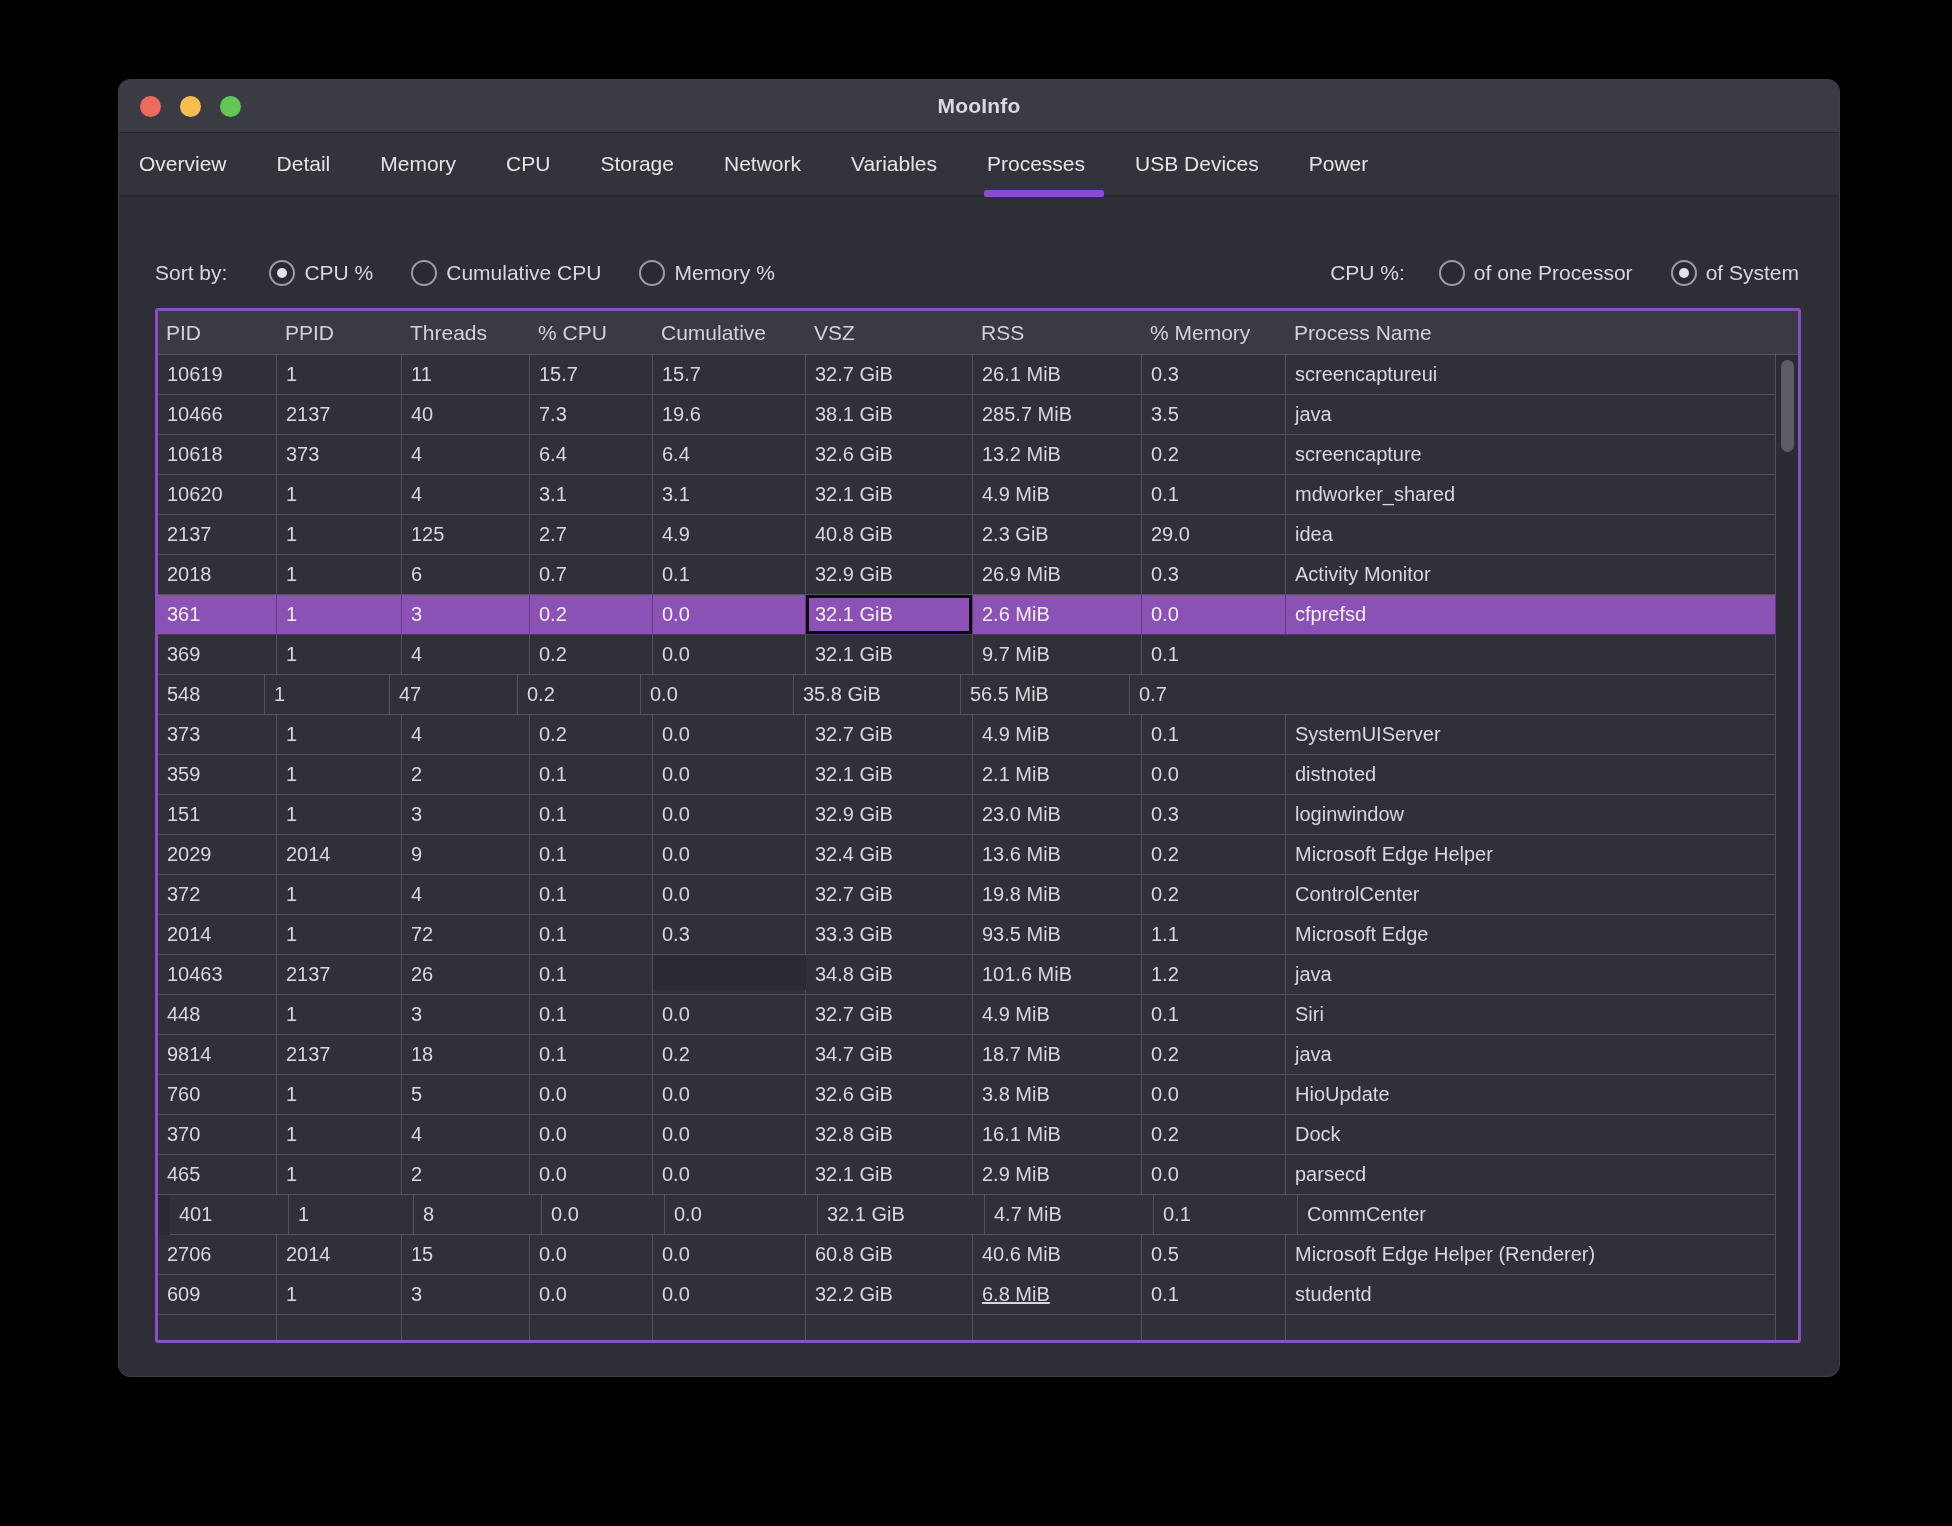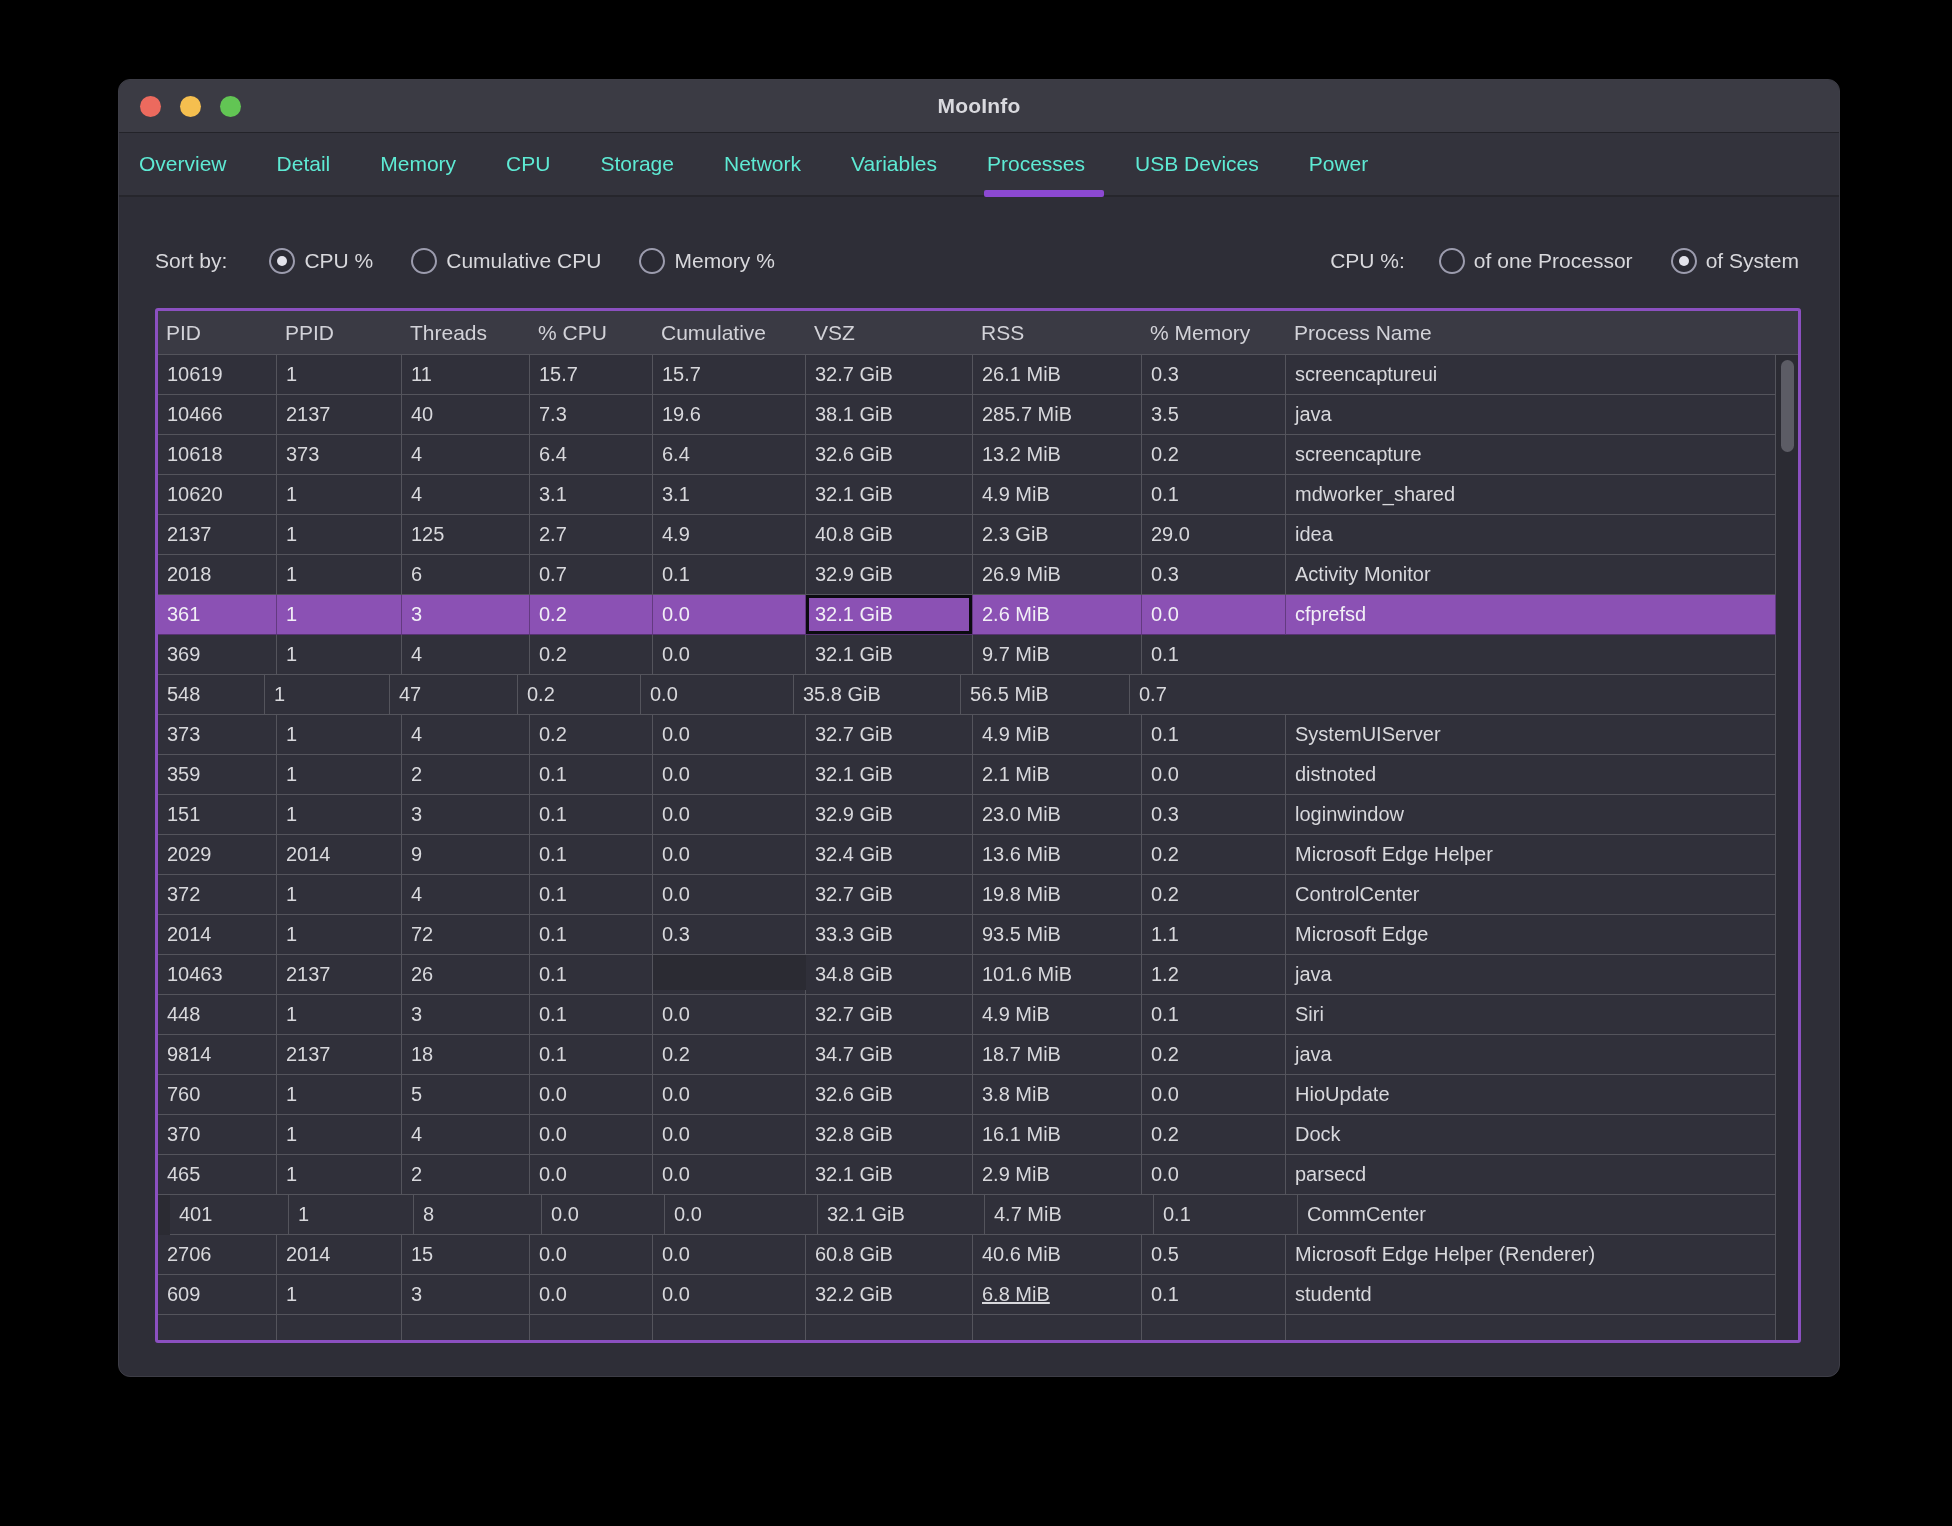--- a/index.html
+++ b/index.html
@@ -36,29 +36,29 @@
   .dot.green{background:#62C554;}
   .title{font-size:21px;font-weight:bold;color:#D9D9DE;letter-spacing:.2px;}
   
   .tabbar{
     height:64px;background:#33333C;display:flex;align-items:stretch;
     padding-left:20px;column-gap:50px;
     border-bottom:2px solid #26262C;box-sizing:border-box;position:relative;
   }
   .tab{
     display:flex;align-items:center;position:relative;
-    font-size:21px;color:#5eead4;cursor:default;white-space:nowrap;
+    font-size:21px;color:#e5e5e5;cursor:default;white-space:nowrap;
   }
   .tab.active::after{
     content:"";position:absolute;left:-3px;right:-19px;bottom:-2px;height:7px;
     background:var(--accent);border-radius:2px;
   }
   
   .controls{
-    position:absolute;left:36px;right:40px;top:160px;height:42px;
+    position:absolute;left:36px;right:40px;top:172px;height:42px;
     display:flex;align-items:center;justify-content:flex-end;
   }
   .ctl-label{font-size:21px;color:#D8D8DC;margin-right:42px;white-space:nowrap;}
   .ctl-label.right{margin-left:auto;margin-right:34px;}
   .radio-group{display:flex;align-items:center;gap:38px;}
   .radio-option{display:flex;align-items:center;gap:9px;cursor:default;}
   .radio-circle{
     width:26px;height:26px;border-radius:50%;box-sizing:border-box;
     border:2px solid #9C9CAE;background:#2A2A33;position:relative;flex:0 0 auto;
   }

